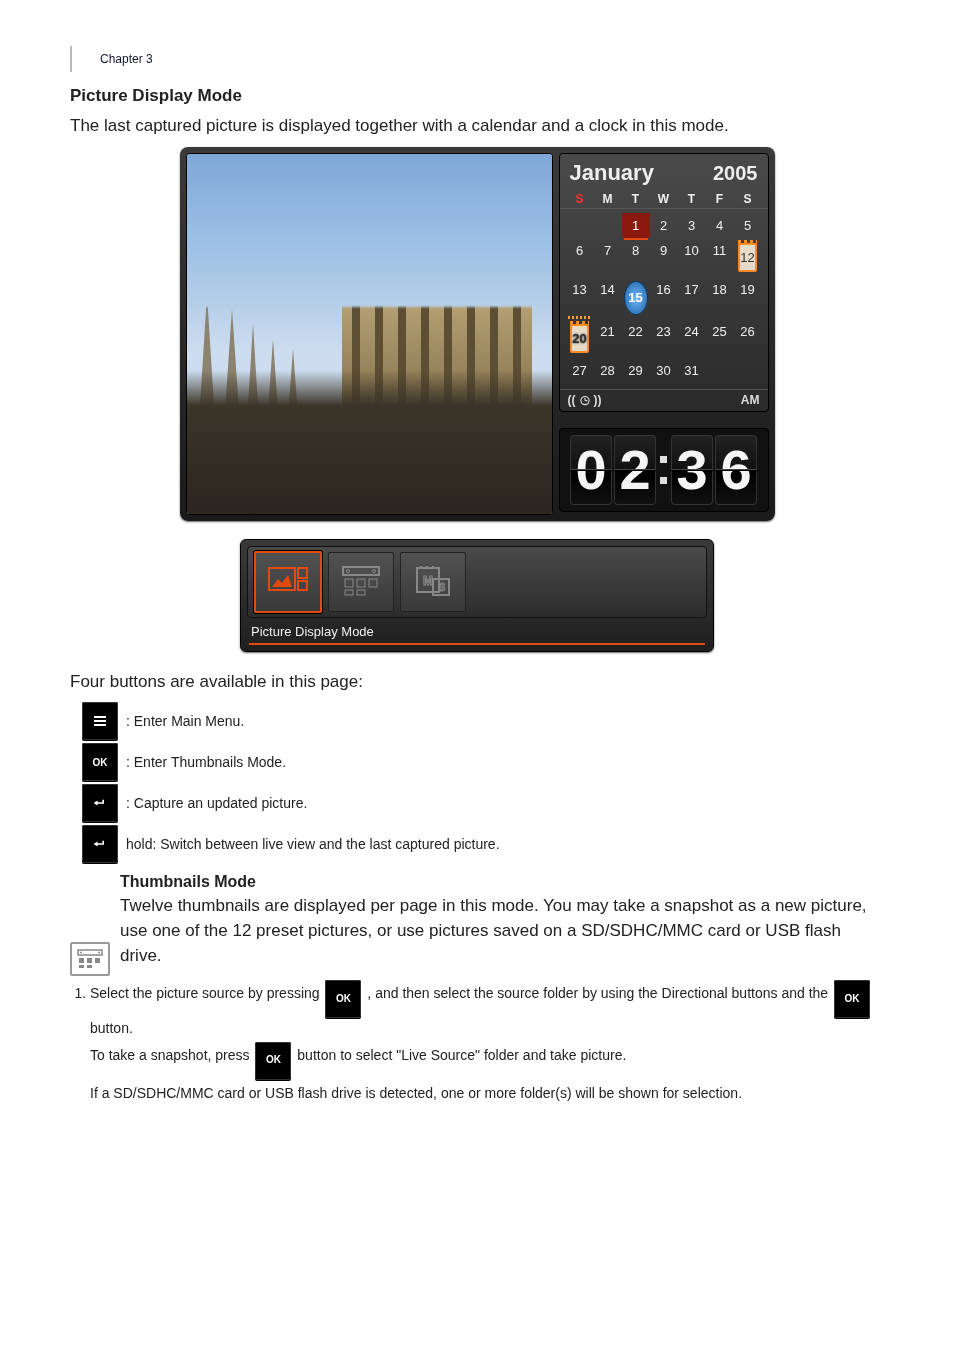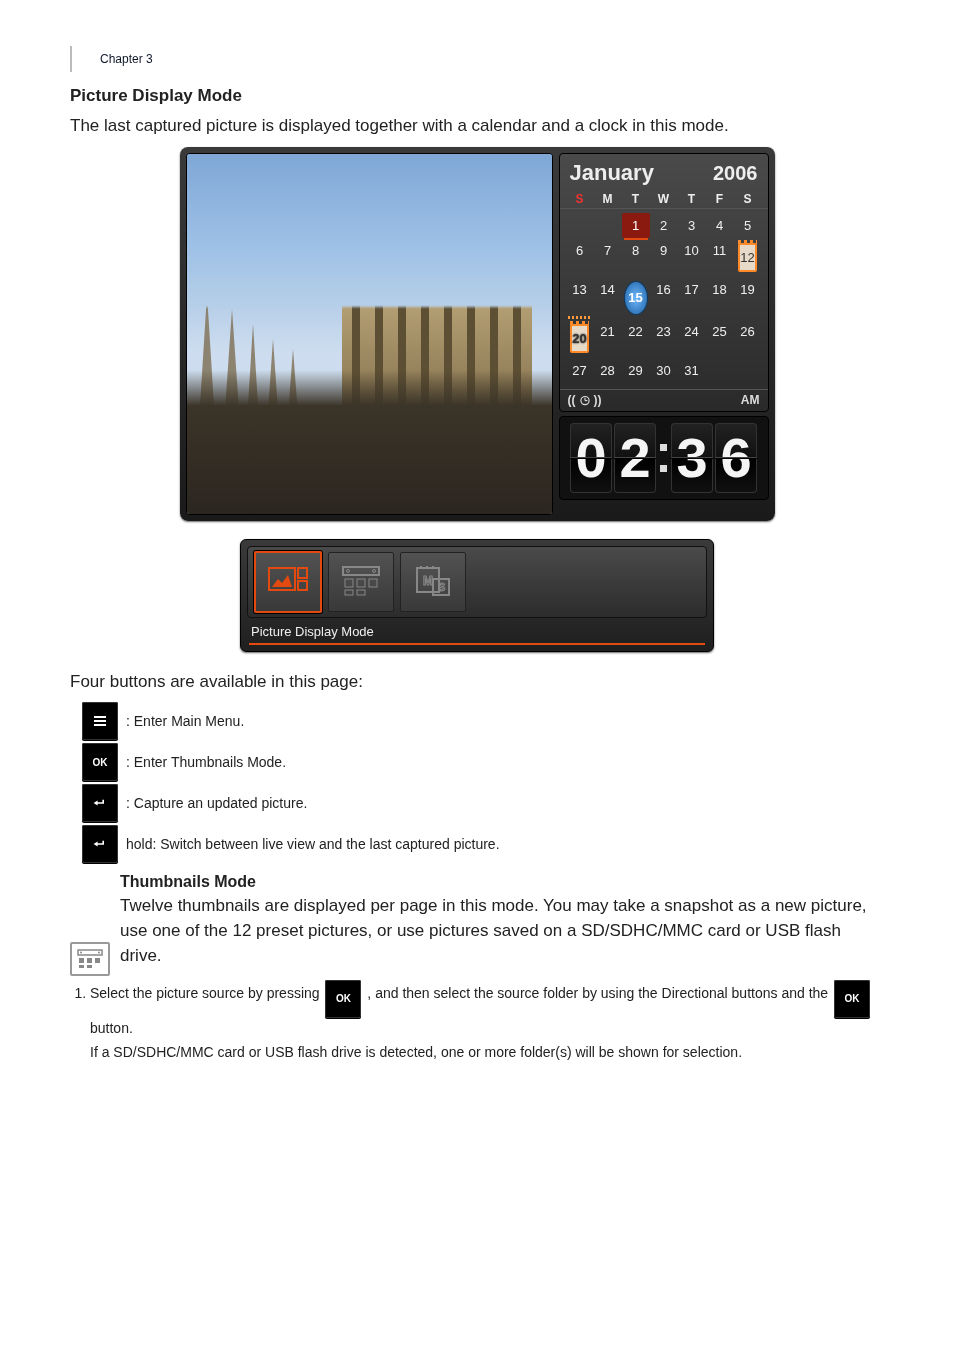--- a/index.html
+++ b/index.html
@@ -21,21 +21,21 @@
   h2.section{font-size:17px;font-weight:bold;margin:0 0 8px 0;}
   p.body{font-size:17px;line-height:1.45;margin:0 0 8px 0;}
   .figure-wrap{display:flex;justify-content:center;margin:6px 0 18px 0;}
   
   .frame{background:linear-gradient(#3a3a3a,#1a1a1a);border-radius:8px;padding:6px;box-shadow:0 1px 2px rgba(0,0,0,.6);}
   .f1{display:flex;gap:6px;}
   .photo{width:365px;height:360px;border-radius:4px;overflow:hidden;position:relative;border:1px solid #000;box-shadow:inset 0 0 0 1px #555;}
   .photo::before{content:"";position:absolute;inset:0;background:
     linear-gradient(180deg,#7fa7d6 0%,#9dc0e6 25%,#b6cfe8 42%,transparent 43%),
     linear-gradient(180deg,transparent 60%,#3b3428 70%,#2b2620 100%);}
-  .sidebar{width:210px;display:flex;flex-direction:column;gap:4px;}
+  .sidebar{width:210px;display:flex;flex-direction:column;gap:16px;}
   .cal{flex:0 0 auto;background:linear-gradient(#4a4a4a,#2a2a2a);border:1px solid #000;border-radius:4px;color:#eee;font-family:Arial,Helvetica,sans-serif;}
   .cal-head{display:flex;justify-content:space-between;align-items:baseline;padding:6px 10px 4px 10px;font-weight:bold;}
   .cal-month{font-size:22px;}
   .cal-year{font-size:20px;}
   .cal-dow{display:grid;grid-template-columns:repeat(7,1fr);text-align:center;font-size:12px;font-weight:bold;padding:2px 6px;border-bottom:1px solid #555;}
   .cal-dow span:first-child{color:#e33;}
   .cal-grid{display:grid;grid-template-columns:repeat(7,1fr);text-align:center;font-size:13px;padding:4px 6px 6px 6px;}
   .cal-grid span{padding:5px 0;position:relative;}
   .d-sel{background:#8a1a0f;color:#fff;border-radius:2px;}
   .d-sel::after{content:"";position:absolute;left:2px;right:2px;bottom:-2px;height:2px;background:#e44a0f;}
@@ -144,21 +144,21 @@
               <circle cx="150" cy="335" r="5"></circle>
               <circle cx="230" cy="338" r="5"></circle>
             </g>
         </svg>
       </div>
 
       <div class="sidebar">
         <div class="cal">
           <div class="cal-head">
             <span class="cal-month">January</span>
-            <span class="cal-year">2006</span>
+            <span class="cal-year">2005</span>
           </div>
           <div class="cal-dow">
             <span>S</span>
             <span>M</span>
             <span>T</span>
             <span>W</span>
             <span>T</span>
             <span>F</span>
             <span>S</span>
           </div>
@@ -318,17 +318,22 @@
     </div>
   </div>
 
   <ol class="steps">
     <li>
       <span>Select the picture source by pressing </span>
       <span class="pill inline-pill">OK</span>
       <span>, and then select the source folder by using the Directional buttons and the </span>
       <span class="pill inline-pill">OK</span>
       <span> button.</span>
+      <div>
+        <span>To take a snapshot, press </span>
+        <span class="pill inline-pill">OK</span>
+        <span> button to select "Live Source" folder and take picture.</span>
+      </div>
       <div>If a SD/SDHC/MMC card or USB flash drive is detected, one or more folder(s) will be shown for selection.</div>
     </li>
   </ol>
 
 </div>
 
 </body></html>

